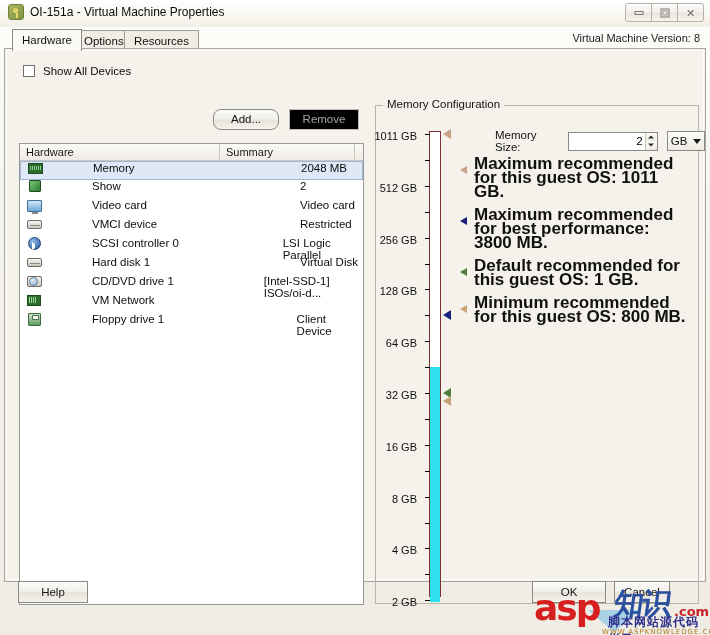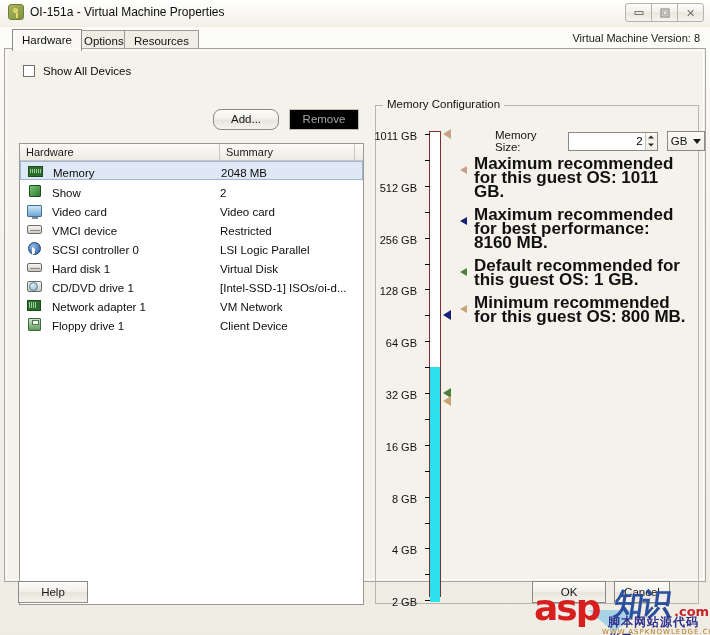--- a/index.html
+++ b/index.html
@@ -99,21 +99,21 @@
     border-bottom:1px solid #c9c6bf;
   }
   .hwhead div{
     font-size:11px;color:#1a1a1a;line-height:16px;padding-left:6px;
     border-right:1px solid #c9c6bf;box-sizing:border-box;
   }
   .hh1{width:200px;}
   .hh2{width:135px;}
   .hh3{width:8px;padding:0 !important;border-right:none !important;}
   .hwrows{position:absolute;left:0;top:17px;width:343px;}
-  .hwrow{height:19px;display:flex;align-items:flex-end;}
+  .hwrow{height:19px;display:flex;align-items:flex-start;gap:40px;}
   .hwrow.sel{background:#dfe8f6;border:1px solid #9fb6d6;box-sizing:border-box;height:19px;}
   .hwicon{width:18px;height:14px;margin-left:6px;margin-right:8px;position:relative;flex:none;}
   .hwname{width:168px;font-size:11.5px;color:#0d0d0d;}
   .hwsum{font-size:11.5px;color:#0d0d0d;}
   
   .ic{position:absolute;left:1px;top:0px;}
   .ic-memory{width:15px;height:11px;background:#2e6b2e;border:1px solid #1d4a1d;box-sizing:border-box;top:1px;}
   .ic-memory:after{content:"";position:absolute;left:1px;top:2px;width:11px;height:4px;
     background:repeating-linear-gradient(to right,#8fd08f 0 1px,#2e6b2e 1px 2px);}
   .ic-cpu{width:12px;height:12px;background:linear-gradient(135deg,#7cc47c,#2b7a2b);
@@ -315,21 +315,20 @@
             <div class="hwicon">
               <div class="ic ic-cd"></div>
             </div>
             <div class="hwname">CD/DVD drive 1</div>
             <div class="hwsum">[Intel-SSD-1] ISOs/oi-d...</div>
           </div>
           <div class="hwrow">
             <div class="hwicon">
               <div class="ic ic-net"></div>
             </div>
-            <div class="hwname">Network adapter 1</div>
             <div class="hwsum">VM Network</div>
           </div>
           <div class="hwrow">
             <div class="hwicon">
               <div class="ic ic-floppy"></div>
             </div>
             <div class="hwname">Floppy drive 1</div>
             <div class="hwsum">Client Device</div>
           </div>
         </div>
@@ -404,21 +403,21 @@
         </div>
     </div>
 
     <div class="legend" id="legend">
         <div class="leg-row">
           <div class="leg-arrow" style="border-right-color: rgb(201, 160, 137);"></div>
           <div class="leg-text">Maximum recommended for this guest OS: 1011 GB.</div>
         </div>
         <div class="leg-row">
           <div class="leg-arrow" style="border-right-color: rgb(24, 32, 122);"></div>
-          <div class="leg-text">Maximum recommended for best performance: 8160 MB.</div>
+          <div class="leg-text">Maximum recommended for best performance: 3800 MB.</div>
         </div>
         <div class="leg-row">
           <div class="leg-arrow" style="border-right-color: rgb(79, 127, 63);"></div>
           <div class="leg-text">Default recommended for this guest OS: 1 GB.</div>
         </div>
         <div class="leg-row">
           <div class="leg-arrow" style="border-right-color: rgb(201, 164, 118);"></div>
           <div class="leg-text">Minimum recommended for this guest OS: 800 MB.</div>
         </div>
       </div>

